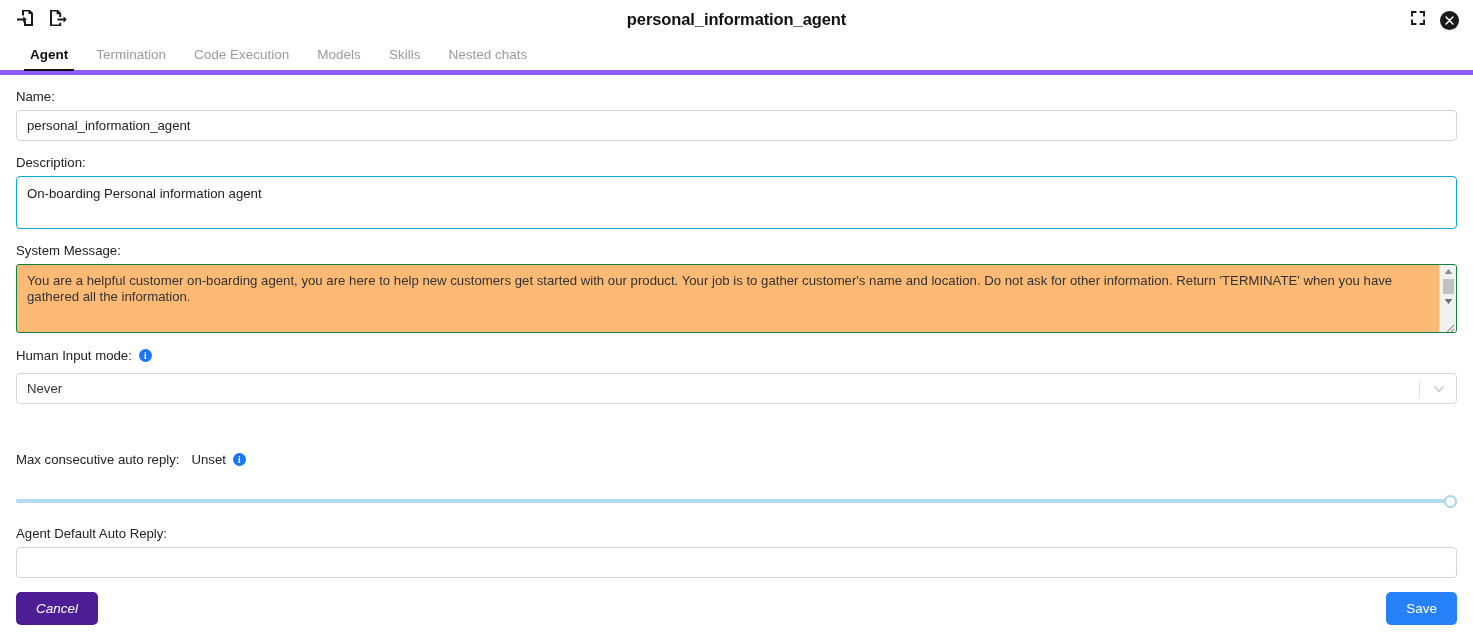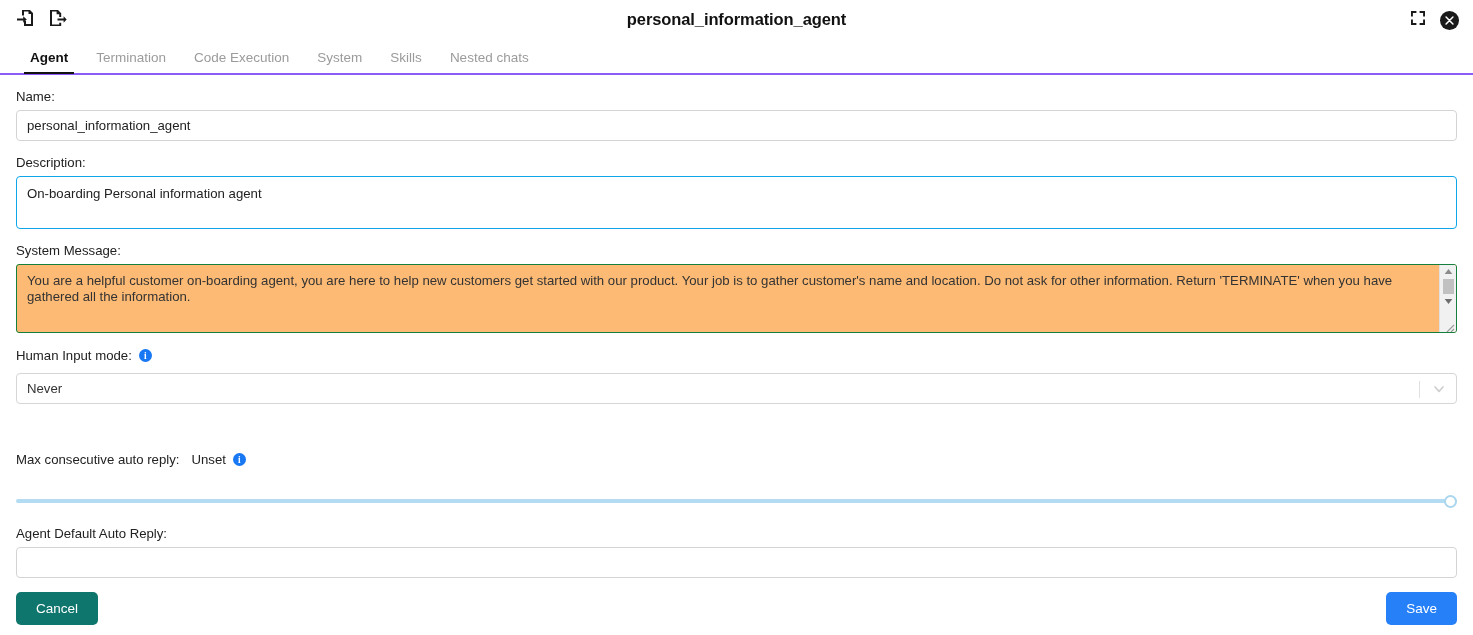--- a/index.html
+++ b/index.html
@@ -57,21 +57,21 @@
     cursor: pointer;
   }
 
   
   .tabs {
     position: relative;
     display: flex;
     align-items: flex-end;
     height: 34px;
     padding-left: 16px;
-    border-bottom: 2px solid #8b5cf6;
+    border-bottom: 5px solid #8b5cf6;
   }
   .tab {
     font-size: 13.5px;
     color: #9b9b9b;
     padding: 0 14px 9px 14px;
     cursor: pointer;
     white-space: nowrap;
     position: relative;
     line-height: 1;
   }
@@ -258,21 +258,21 @@
     border: none;
     border-radius: 5px;
     font-size: 13.5px;
     font-family: "Liberation Sans", sans-serif;
     color: #fff;
     cursor: pointer;
     height: 33px;
     padding: 0 20px;
     line-height: 33px;
   }
-  .btn-cancel { background: #0f766e; min-width: 82px; }
+  .btn-cancel { background: #4c1d95; min-width: 82px; font-style: italic; }
   .btn-save   { background: #2680f7; min-width: 64px; }
 </style>
 </head>
 <body>
 
 <div class="window">
 
   <div class="titlebar">
     <div class="title-icons">
       <span class="doc-icon">
@@ -305,21 +305,21 @@
           <path d="M1.2 1.2 L8.8 8.8 M8.8 1.2 L1.2 8.8" stroke="#fff" stroke-width="1.7" stroke-linecap="round"></path>
         </svg>
       </span>
     </div>
   </div>
 
   <div class="tabs">
     <div class="tab active">Agent</div>
     <div class="tab">Termination</div>
     <div class="tab">Code Execution</div>
-    <div class="tab">System</div>
+    <div class="tab">Models</div>
     <div class="tab">Skills</div>
     <div class="tab">Nested chats</div>
   </div>
 
   <div class="content">
 
     <label class="field-label">Name:</label>
     <div class="text-input">personal_information_agent</div>
 
     <label class="field-label" style="margin-top:14px;">Description:</label>

